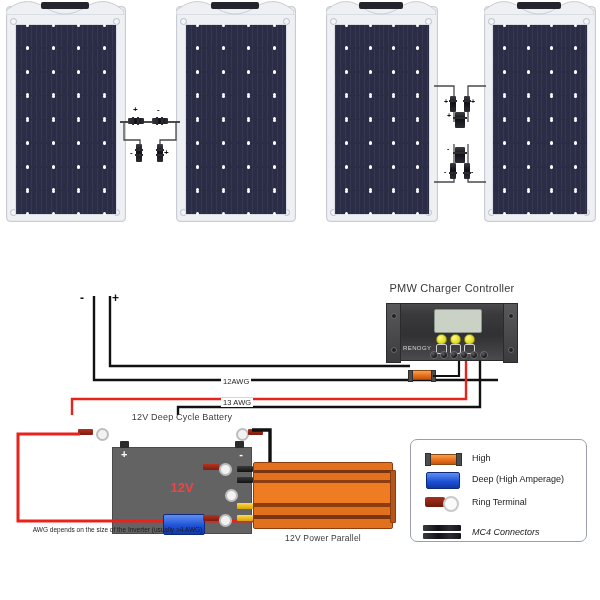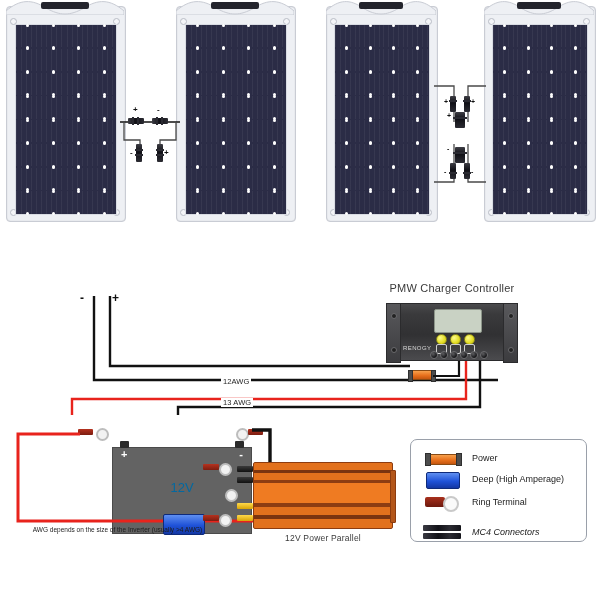--- a/index.html
+++ b/index.html
@@ -59,22 +59,22 @@
     border:1px solid #8d8a18;}
   .cc-brand{position:absolute;font-size:6px;color:#d7d7d7;letter-spacing:.4px;}
   .cc-icon{position:absolute;width:9px;height:8px;border:1px solid #cfcfcf;border-radius:2px;}
   .cc-term{position:absolute;width:6px;height:6px;border-radius:50%;
     background:radial-gradient(circle at 35% 30%,#5d5d60,#141416 70%);
     border:1px solid #6d6d70;}
 
   
   #battery{position:absolute;}
   .bat-body{position:absolute;inset:0;background:#636363;border:1px solid #4a4a4a;}
-  .bat-txt{position:absolute;width:100%;text-align:center;color:#0369a1;
-    font-size:13px;font-weight:400;}
+  .bat-txt{position:absolute;width:100%;text-align:center;color:#ef4444;
+    font-size:13px;font-weight:700;}
   .bat-post{position:absolute;width:9px;height:7px;background:#2b2b2b;border-radius:1px;}
   .bat-sign{position:absolute;color:#fff;font-size:11px;font-weight:700;}
 
   
   #inverter{position:absolute;}
   .inv-body{position:absolute;inset:0;border-radius:2px;border:1px solid #8c3c10;
     background:linear-gradient(180deg,
       #e2711d 0 10%, #7a3410 10% 16%, #e2711d 16% 26%, #8d3d12 26% 31%,
       #ef7b22 31% 62%, #8d3d12 62% 67%, #e2711d 67% 80%, #7a3410 80% 86%,
       #e2711d 86% 100%);}
@@ -433,20 +433,21 @@
   <div class="caption" style="left:386px;top:282px;width:132px;font-size:11px;">PMW Charger Controller</div>
 
   <div id="battery" style="left:112px;top:447px;width:140px;height:87px;">
     <div class="bat-body"></div>
     <div class="bat-txt" style="top:33px;">12V</div>
     <div class="bat-post" style="left:8px;top:-6px;"></div>
     <div class="bat-post" style="right:8px;top:-6px;"></div>
     <div class="bat-sign" style="left:9px;top:1px;">+</div>
     <div class="bat-sign" style="right:9px;top:1px;">-</div>
   </div>
+  <div class="caption" style="left:107px;top:412px;width:150px;font-size:9px;line-height:11px;white-space:normal;">12V Deep Cycle Battery</div>
 
   <div class="ring" style="left:96px;top:428px;"></div>
   <div class="lug lug-red" style="left:78px;top:429px;width:15px;"></div>
   <div class="ring" style="left:236px;top:428px;"></div>
   <div class="lug lug-red" style="left:248px;top:429px;width:15px;"></div>
 
   <svg class="abs" style="left:14px;top:425px;width:250px;height:110px;">
     <path d="M66,9 H4 V96 H296" stroke="#e8231c" stroke-width="3" fill="none"></path>
   </svg>
 
@@ -476,21 +477,21 @@
   <div class="lug lug-red" style="left:203px;top:464px;width:16px;"></div>
 
   <div id="legend" style="left:410px;top:439px;width:175px;height:101px;">
     <div class="lg-row" style="left:12px;top:11px;">
       <div class="lg-ico">
         <div style="position:absolute;left:4px;top:3px;width:30px;height:9px;border-radius:2px;
                     background:linear-gradient(180deg,#f7a04c,#e8711d 55%,#c4560f);border:1px solid #8a4a12;"></div>
         <div style="position:absolute;left:2px;top:2px;width:4px;height:11px;background:#4d4d4d;border:1px solid #2f2f2f;"></div>
         <div style="position:absolute;left:33px;top:2px;width:4px;height:11px;background:#4d4d4d;border:1px solid #2f2f2f;"></div>
       </div>
-      <div class="lg-txt">Power</div>
+      <div class="lg-txt">High</div>
     </div>
 
     <div class="lg-row" style="left:12px;top:32px;">
       <div class="lg-ico">
         <div style="position:absolute;left:3px;top:0px;width:32px;height:15px;border-radius:2px;
                     background:linear-gradient(180deg,#5f8ff0,#1f52d8 55%,#1337a4);border:1.5px solid #0e2a7a;"></div>
       </div>
       <div class="lg-txt">Deep (High Amperage)</div>
     </div>
 

